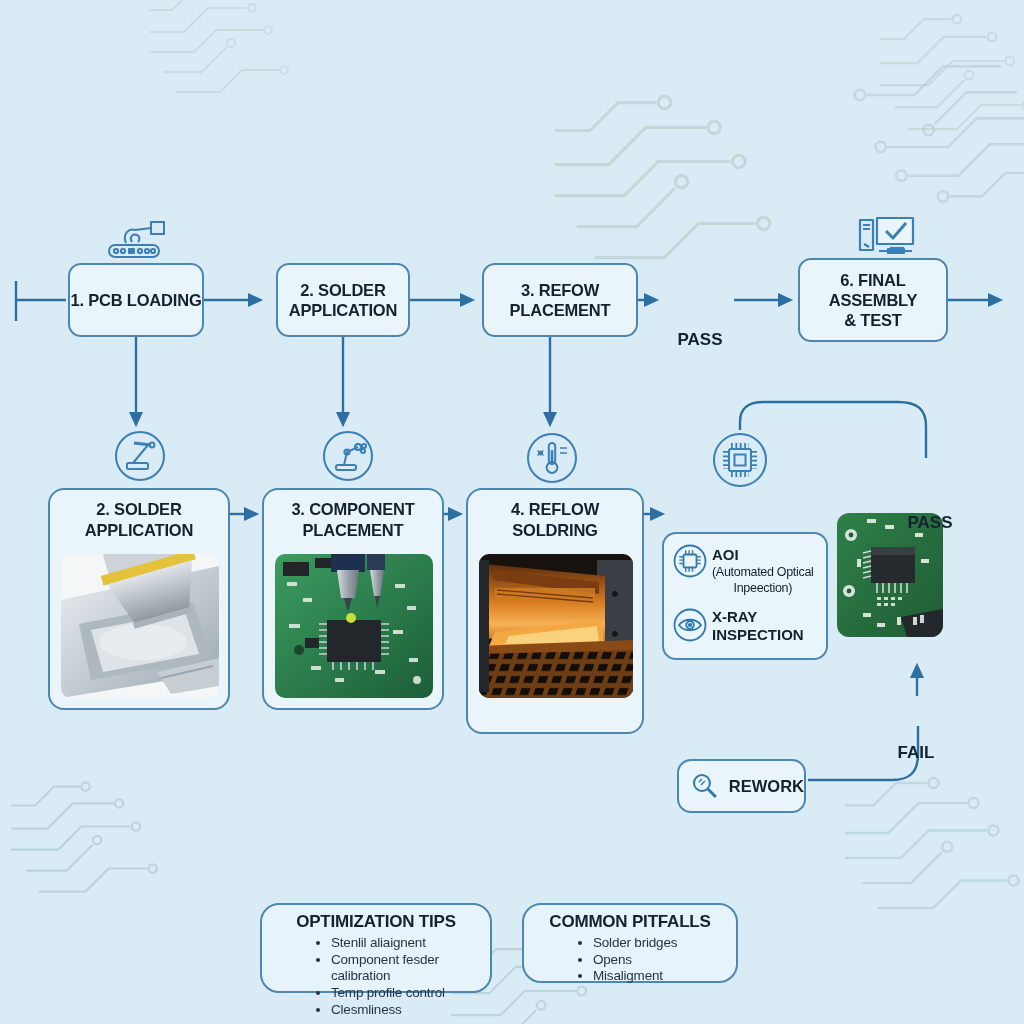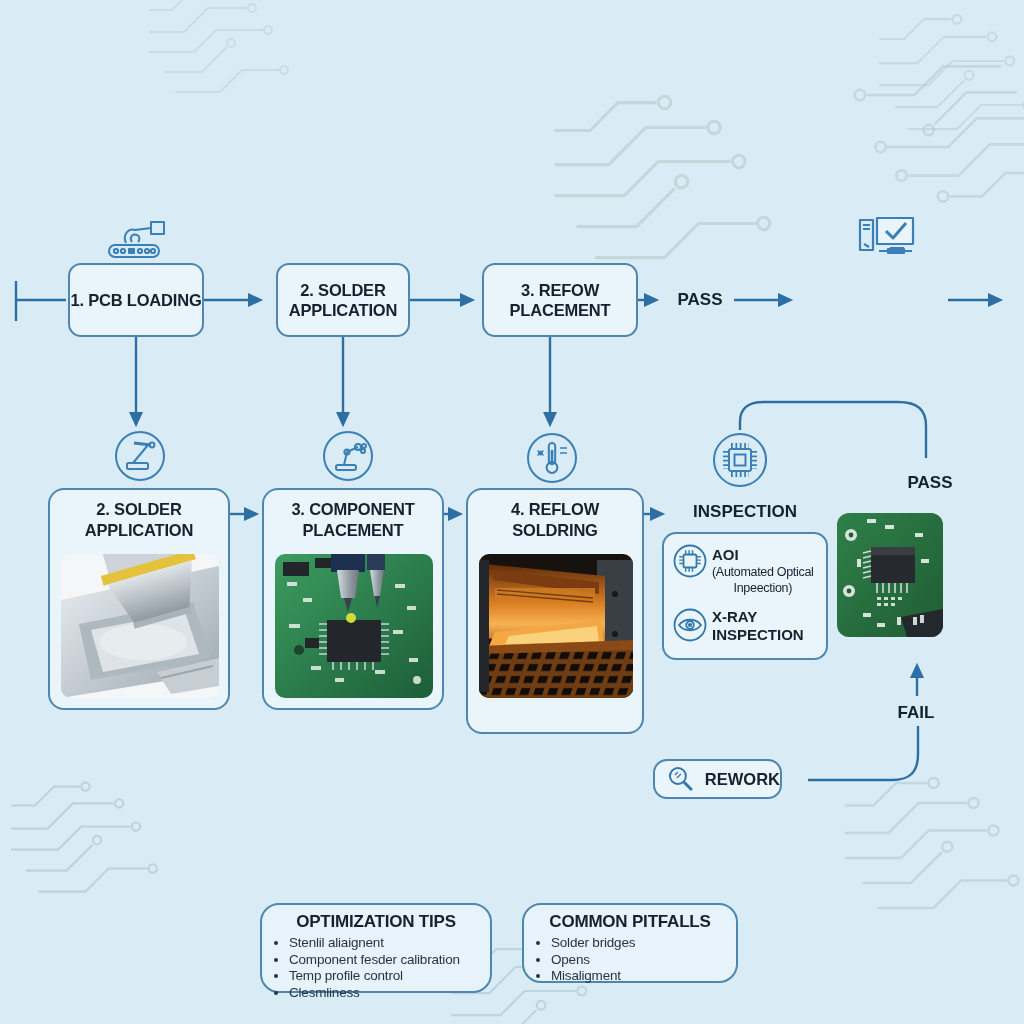--- a/index.html
+++ b/index.html
@@ -25,21 +25,21 @@
   }
   .bigbox{
     position:absolute;border:2.3px solid #4d87b0;border-radius:16px;background:#e9f4fb;
     box-sizing:border-box;
   }
   .bigbox .bhead{
     margin-top:9px;text-align:center;font-weight:bold;font-size:16.5px;line-height:1.25;
     white-space:pre-line;letter-spacing:-0.2px;
   }
   .photo{position:absolute;border-radius:10px;overflow:hidden;}
-  .flabel{position:absolute;font-weight:bold;font-size:17px;text-align:center;letter-spacing:0;}
+  .flabel{position:absolute;font-weight:bold;font-size:17px;text-align:center;letter-spacing:0;margin-top:40px;}
   
   .insbox{
     position:absolute;border:2.2px solid #4d87b0;border-radius:14px;background:#e9f4fb;
     box-sizing:border-box;padding:10px 4px 0 9px;
   }
   .insrow{display:flex;align-items:flex-start;gap:5px;margin-bottom:9px;}
   .insrow .txt{font-weight:bold;font-size:15px;line-height:1.2;white-space:pre-line;padding-top:2px;}
   .insrow .sub{font-weight:normal;font-size:12.5px;line-height:1.3;white-space:pre-line;text-align:center;letter-spacing:-0.3px;}
   
   .rework{
@@ -47,21 +47,21 @@
     display:flex;align-items:center;gap:9px;padding-left:11px;box-sizing:border-box;
   }
   .rework .txt{font-weight:bold;font-size:16.5px;}
   
   .notebox{
     position:absolute;border:2px solid #4d87b0;border-radius:19px;background:#e6f3fa;
     box-sizing:border-box;padding-top:7px;
   }
   .notebox .ntitle{text-align:center;font-weight:bold;font-size:17px;letter-spacing:-0.2px;}
   .notebox ul{margin:3px 0 0 0;padding-left:27px;}
-  .notebox li{font-size:13.5px;line-height:1.24;color:#273442;letter-spacing:-0.2px;}
+  .notebox li{font-size:13.5px;line-height:1.24;color:#273442;letter-spacing:-0.2px;margin-left:42px;}
 </style>
 </head>
 <body>
 
 <div class="canvas">
 
   <svg class="layer" width="1024" height="1024">
     <defs>
       <g id="cir" fill="none" stroke-width="2" stroke-linecap="round">
         <path d="M0,30 H22 L40,12 H64"></path>
@@ -143,20 +143,23 @@
       <rect x="42" y="33" width="16" height="4" fill="#3a7fb5"></rect>
     </g>
   </svg>
 
   <div class="pbox" style="left:68px;top:263px;width:136px;height:74px">1. PCB LOADING</div>
   <div class="pbox" style="left:276px;top:263px;width:134px;height:74px">2. SOLDER
 APPLICATION</div>
   <div class="pbox" style="left:482px;top:263px;width:156px;height:74px">3. REFOW
 PLACEMENT</div>
   <div class="flabel" style="left:668px;top:290px;width:64px">PASS</div>
+  <div class="pbox" style="left:798px;top:258px;width:150px;height:84px">6. FINAL
+ASSEMBLY
+&amp; TEST</div>
 
   <svg class="abs" style="left:114px;top:430px" width="52" height="52" viewBox="-26 -26 52 52">
     <g fill="none" stroke="#3a7fb5" stroke-width="2">
       <circle r="24"></circle>
       <path d="M-6,-13 L11,-11" stroke-width="3"></path>
         <circle cx="12" cy="-11" r="2.4"></circle>
       <path d="M8,-11 L-7,7"></path>
       <rect x="-13" y="7" width="21" height="6" rx="1.5"></rect>
     </g>
   </svg>
@@ -417,21 +420,21 @@
       <g fill="#cfd6d2">
           <rect x="76" y="104" width="4" height="8"></rect>
           <rect x="83" y="102" width="4" height="8"></rect>
         </g>
     </svg>
   </div>
 
   <div class="flabel" style="left:898px;top:473px;width:64px">PASS</div>
   <div class="flabel" style="left:884px;top:703px;width:64px">FAIL</div>
 
-  <div class="rework" style="left:653px;top:759px;width:129px;height:40px">
+  <div class="rework" style="left:677px;top:759px;width:129px;height:54px">
     <svg width="30" height="30" viewBox="-15 -15 30 30">
       <g fill="none" stroke="#2f77ad" stroke-width="2">
         <circle cx="-3" cy="-3" r="8"></circle>
         <path d="M3,3 L11,11" stroke-width="3"></path>
         <path d="M-6,-4 l3,-3 M-4,-1 l4,-4" stroke-width="1.3"></path>
       </g>
     </svg>
     <div class="txt">REWORK</div>
   </div>
 

